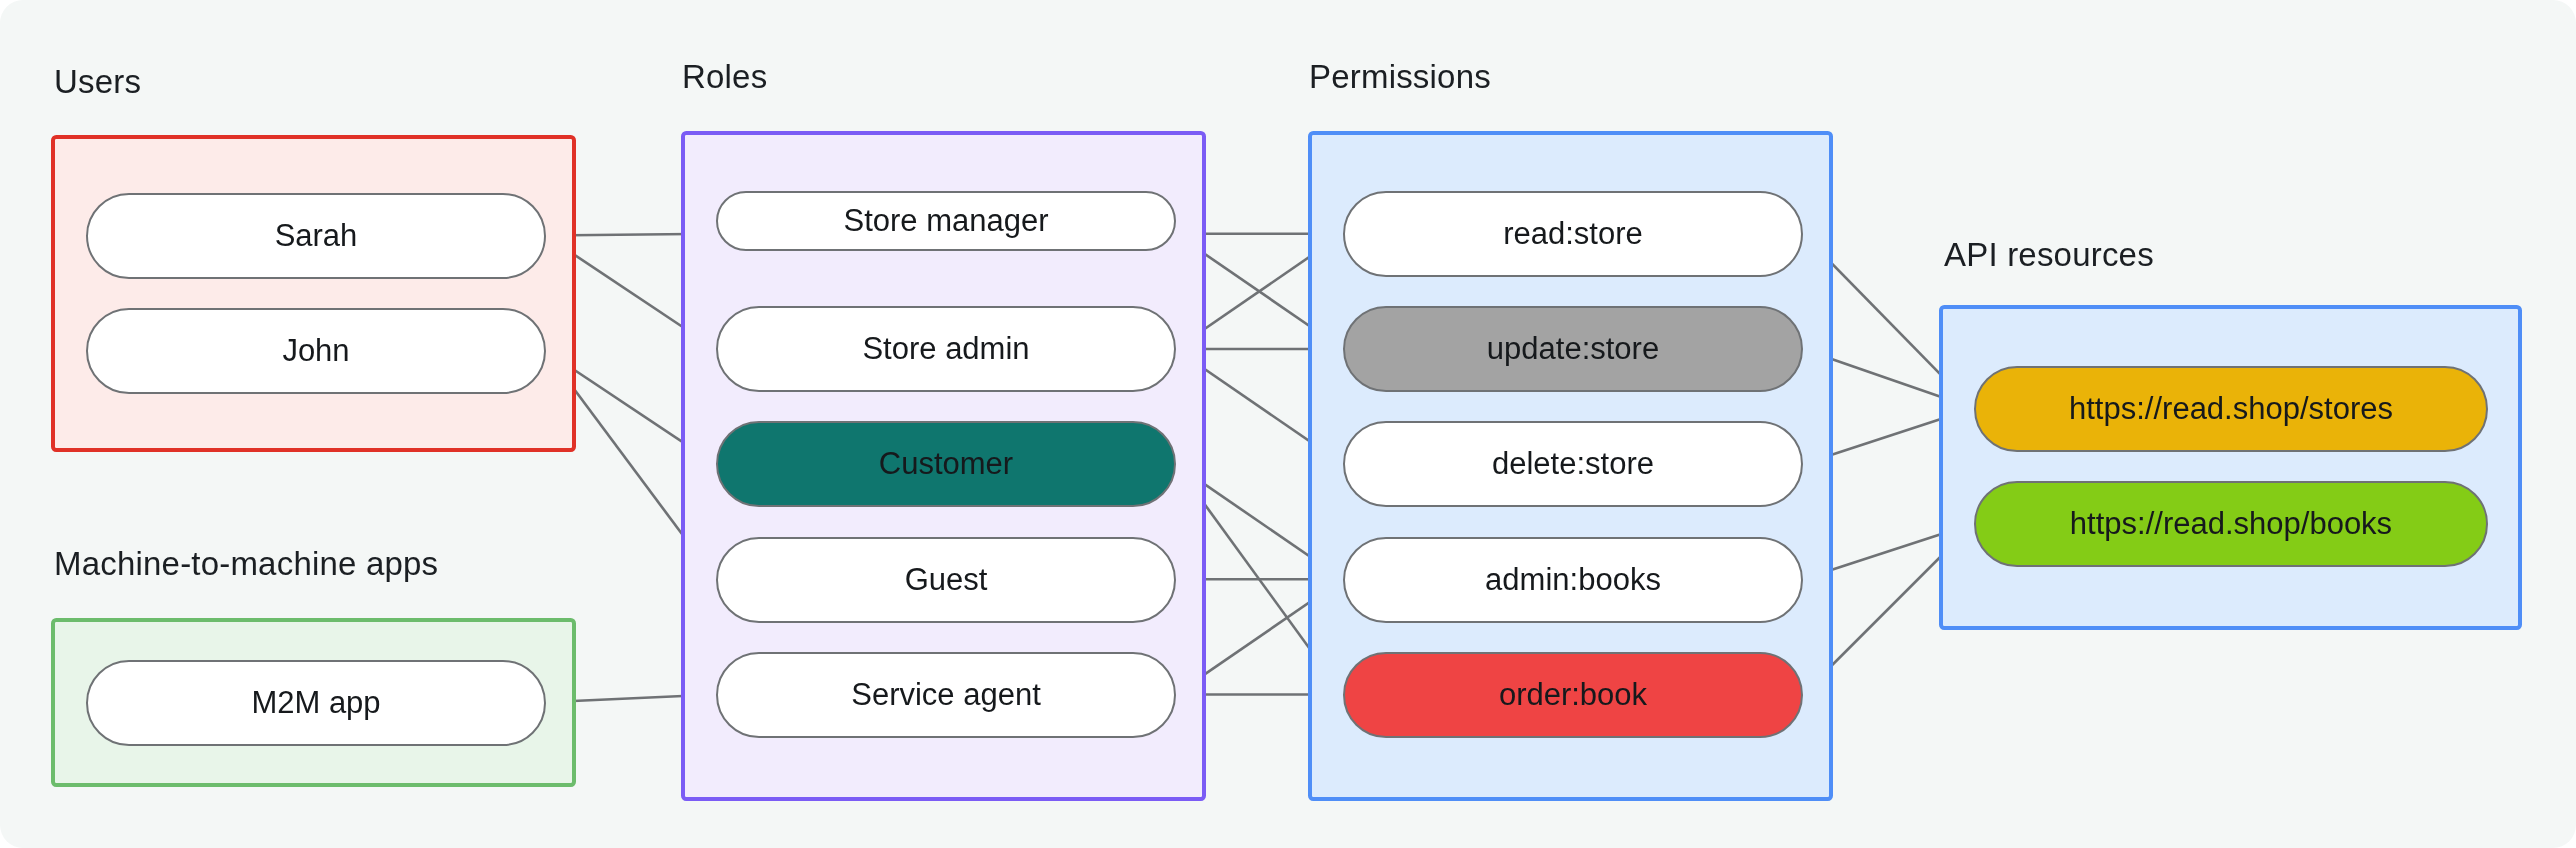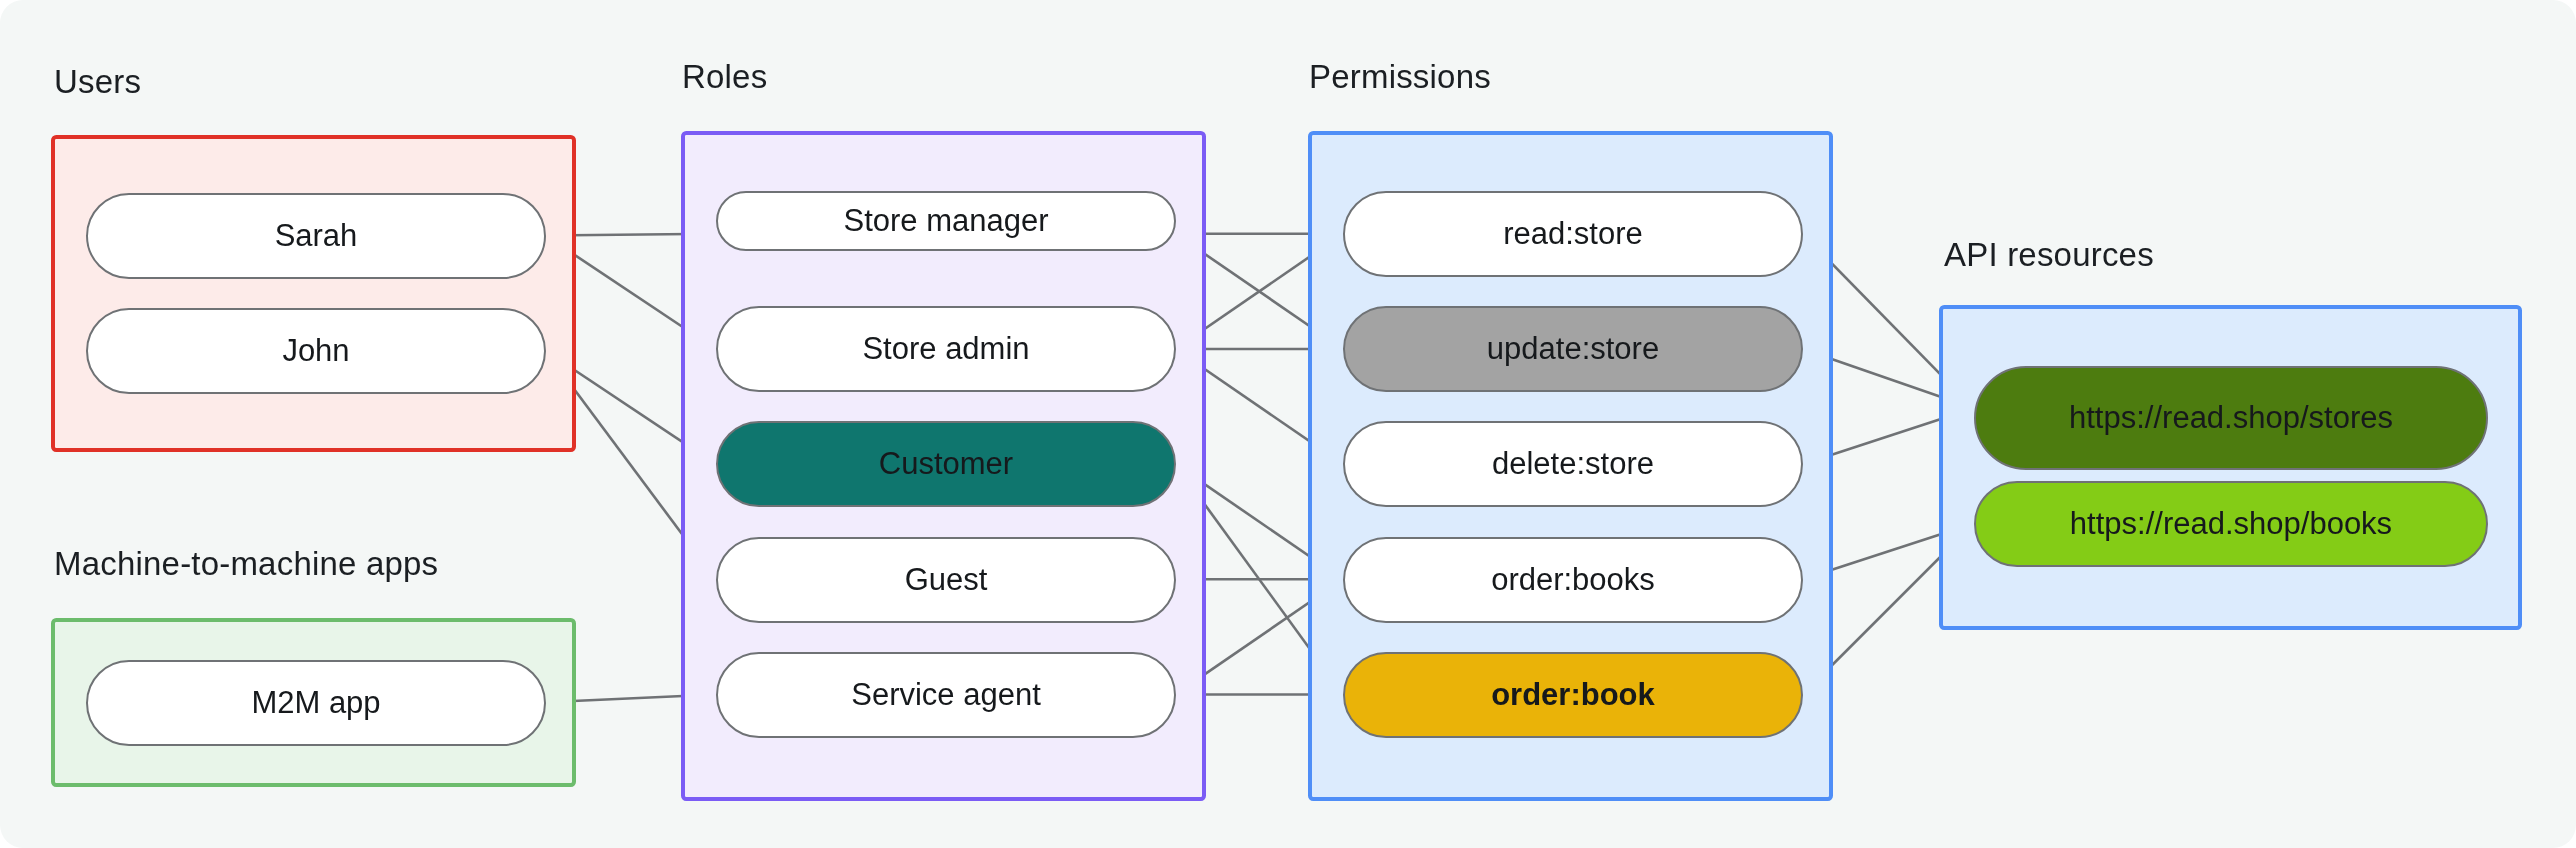--- a/index.html
+++ b/index.html
@@ -139,26 +139,26 @@
       <div class="node" style="left: 1343px; top: 191px; width: 460px; height: 86px; border-color: rgb(111, 114, 117); background: rgb(255, 255, 255); color: rgb(22, 25, 28);">
         <span>read:store</span>
       </div>
       <div class="node" style="left: 1343px; top: 306px; width: 460px; height: 86px; border-color: rgb(111, 114, 117); background: #a3a3a3; color: rgb(22, 25, 28);">
         <span>update:store</span>
       </div>
       <div class="node" style="left: 1343px; top: 421px; width: 460px; height: 86px; border-color: rgb(111, 114, 117); background: rgb(255, 255, 255); color: rgb(22, 25, 28);">
         <span>delete:store</span>
       </div>
       <div class="node" style="left: 1343px; top: 537px; width: 460px; height: 86px; border-color: rgb(111, 114, 117); background: rgb(255, 255, 255); color: rgb(22, 25, 28);">
-        <span>order:books</span>
+        <span>admin:books</span>
       </div>
-      <div class="node" style="left: 1343px; top: 652px; width: 460px; height: 86px; border-color: rgb(111, 114, 117); background: #eab308; color: rgb(22, 25, 28); font-weight: bold;">
+      <div class="node" style="left: 1343px; top: 652px; width: 460px; height: 86px; border-color: rgb(111, 114, 117); background: #ef4444; color: rgb(22, 25, 28);">
         <span>order:book</span>
       </div>
-      <div class="node" style="left: 1974px; top: 366px; width: 514px; height: 104px; border-color: rgb(111, 114, 117); background: #4d7c0f; color: rgb(22, 25, 28);">
+      <div class="node" style="left: 1974px; top: 366px; width: 514px; height: 86px; border-color: rgb(111, 114, 117); background: #eab308; color: rgb(22, 25, 28);">
         <span>https://read.shop/stores</span>
       </div>
       <div class="node" style="left: 1974px; top: 481px; width: 514px; height: 86px; border-color: rgb(111, 114, 117); background: #84cc16; color: rgb(22, 25, 28);">
         <span>https://read.shop/books</span>
       </div>
     </div>
 </div>
 
 
 </body></html>

